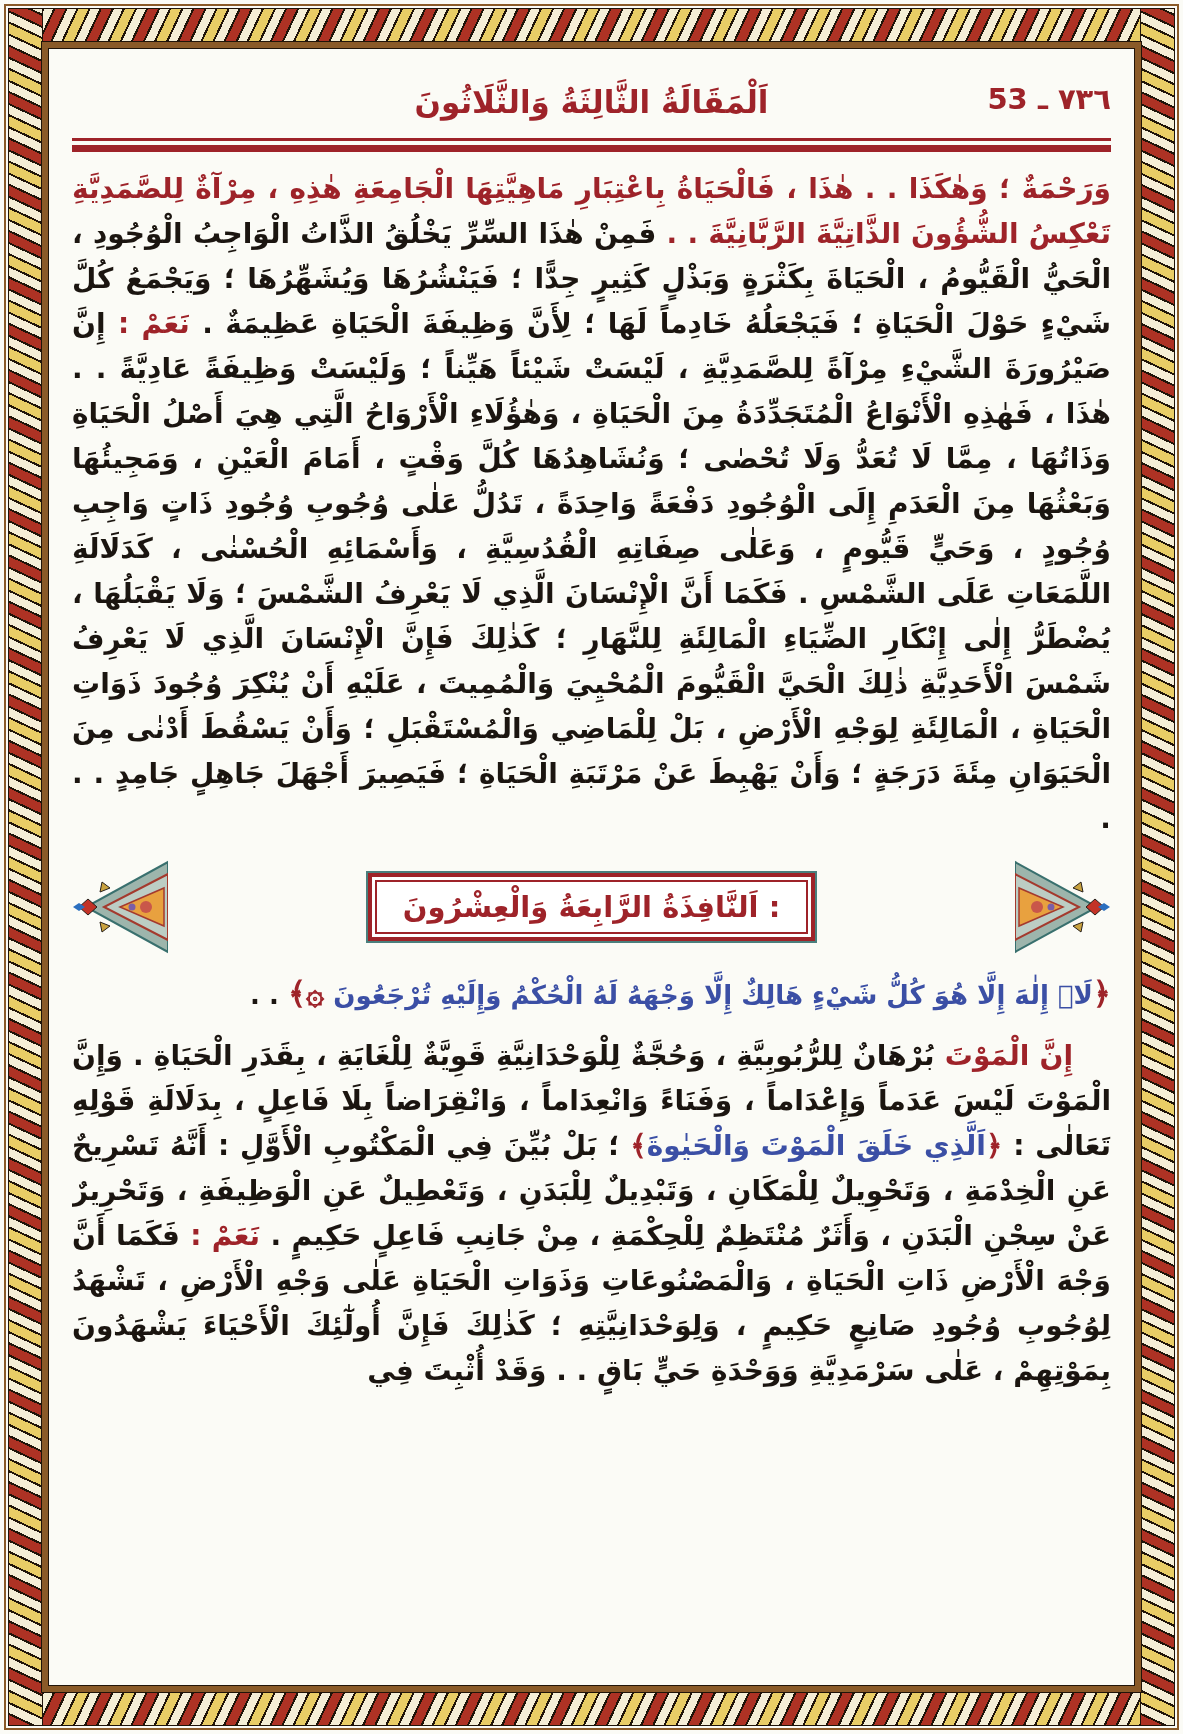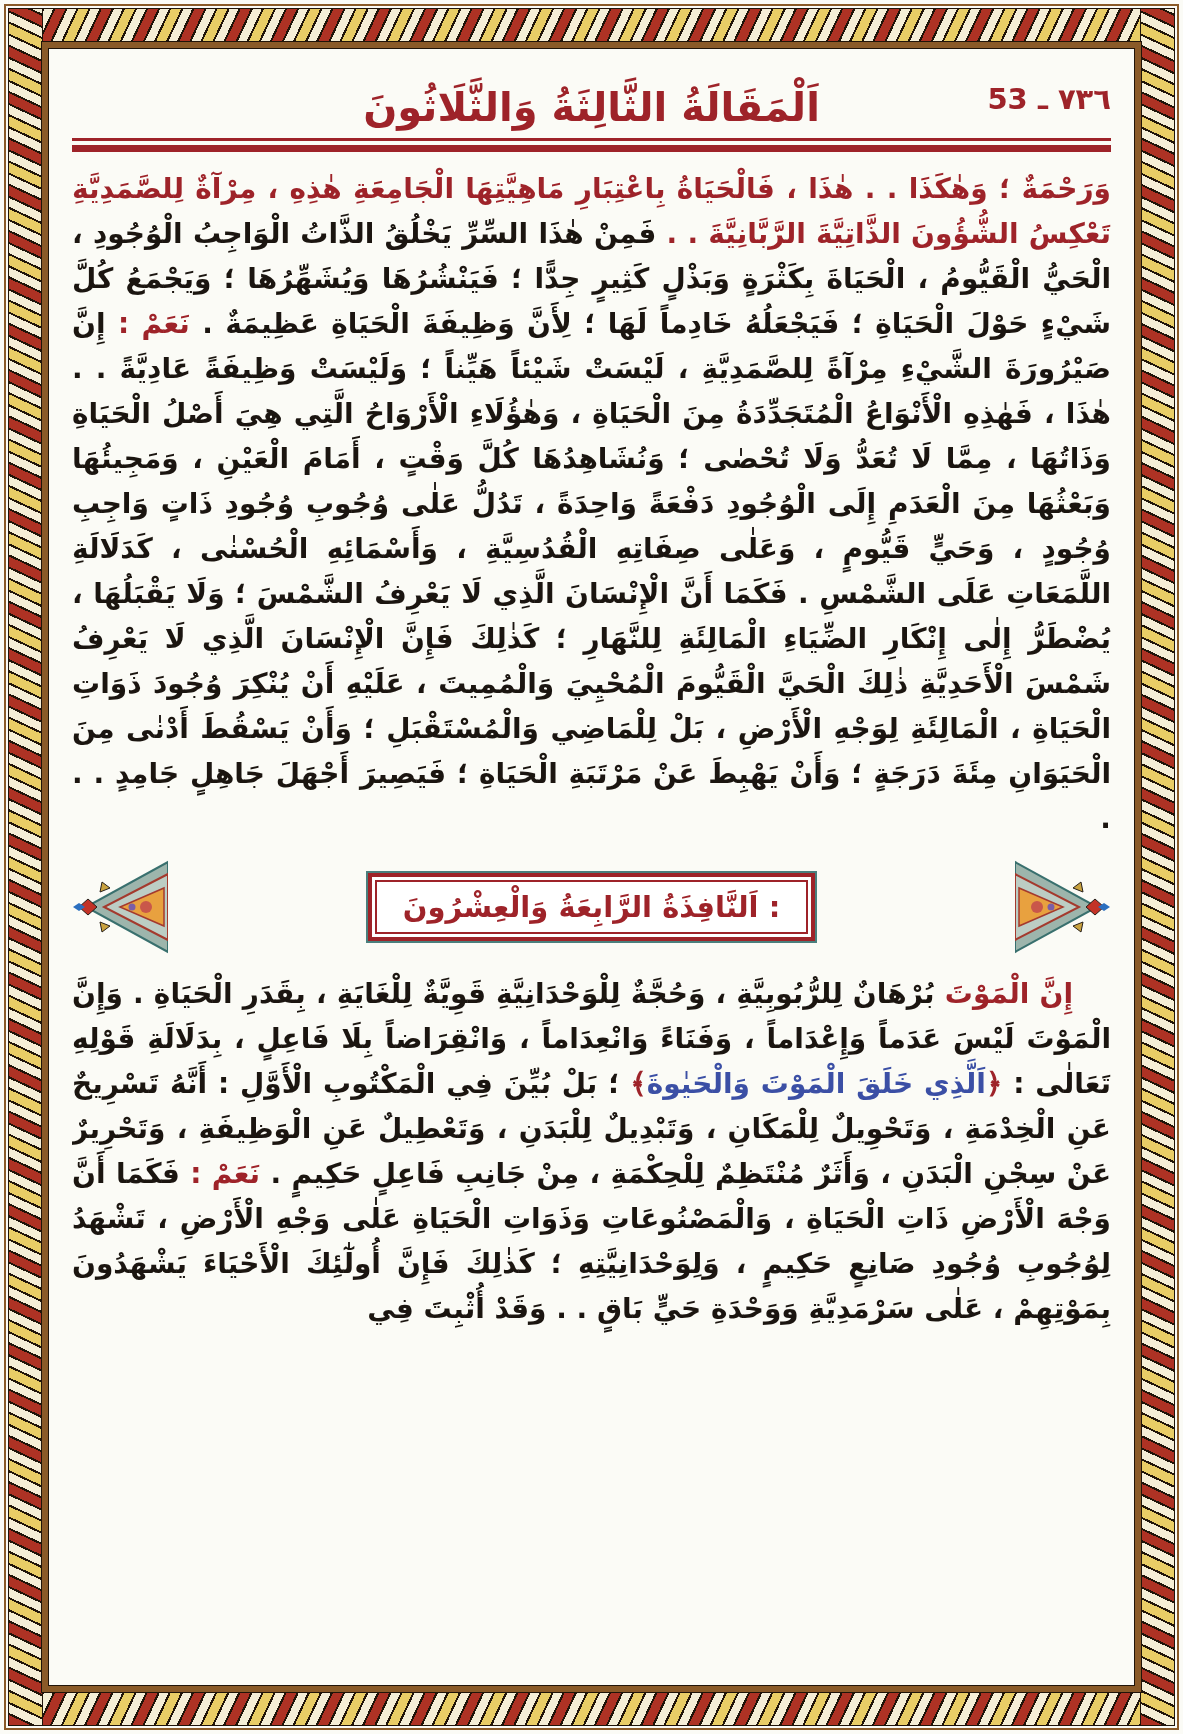--- a/index.html
+++ b/index.html
@@ -32,21 +32,21 @@
       var(--frame_cream) 32px 40px,#201409 40px 42px);
   }
   .chain-left{left:8px}.chain-right{right:8px}
   .frame-inner{position:absolute;inset:42px;border:6px solid var(--frame_brown);
     box-shadow:inset 0 0 0 1px #201409,0 0 0 1px #201409;pointer-events:none;}
 
   
   .content{position:absolute;top:74px;left:72px;right:72px;bottom:58px;direction:rtl;overflow:hidden;}
   .header{position:relative;height:58px;}
   .page-number{position:absolute;right:0;top:8px;font-size:29px;font-weight:bold;color:var(--red);letter-spacing:2px;}
-  .page-title{text-align:center;font-size:40px;font-weight:bold;color:var(--red);padding-top:10px;}
+  .page-title{text-align:center;font-size:31px;font-weight:bold;color:var(--red);padding-top:10px;}
   .rule{height:4px;border-top:3px solid var(--red);border-bottom:7px solid var(--red);margin-top:6px;}
 
   .body{font-size:28px;font-weight:bold;line-height:45px;text-align:justify;margin:14px 0 0;color:var(--ink);}
   .para2{text-indent:38px;margin-top:12px;}
 
   .seg-red{color:var(--red);}
   .seg-blue{color:var(--blue);}
   .seg-black{color:var(--ink);}
 
   
@@ -107,17 +107,18 @@
         <polygon points="92,30 92,68 48,49" fill="#e8a13f" stroke="#a43a2e" stroke-width="1.5"></polygon>
         <circle cx="74" cy="49" r="6" fill="#c9574a"></circle>
         <circle cx="60" cy="49" r="3.5" fill="#7b5ea7"></circle>
         <polygon points="16,41 25,49 16,57 7,49" fill="#c33327" stroke="#27201a" stroke-width="1"></polygon>
         <polygon points="7,45 13,49 7,53 1,49" fill="#2b6fbf"></polygon>
         <polygon points="30,24 38,30 28,34" fill="#c9a23f" stroke="#27201a" stroke-width="1"></polygon>
         <polygon points="30,74 38,68 28,64" fill="#c9a23f" stroke="#27201a" stroke-width="1"></polygon>
       </svg>
     </div>
 
+    <p class="verse"><span class="seg-red">﴿</span><span class="seg-blue">لَاۤ إِلٰهَ إِلَّا هُوَ كُلُّ شَيْءٍ هَالِكٌ إِلَّا وَجْهَهُ لَهُ الْحُكْمُ وَإِلَيْهِ تُرْجَعُونَ </span><span class="seg-red">۞﴾</span><span class="seg-black"> . .</span></p>
 
     <p class="body para2"><span class="seg-red">إِنَّ الْمَوْتَ </span><span class="seg-black">بُرْهَانٌ لِلرُّبُوبِيَّةِ ، وَحُجَّةٌ لِلْوَحْدَانِيَّةِ قَوِيَّةٌ لِلْغَايَةِ ، بِقَدَرِ الْحَيَاةِ . وَإِنَّ الْمَوْتَ لَيْسَ عَدَماً وَإِعْدَاماً ، وَفَنَاءً وَانْعِدَاماً ، وَانْقِرَاضاً بِلَا فَاعِلٍ ، بِدَلَالَةِ قَوْلِهِ تَعَالٰى : </span><span class="seg-red">﴿</span><span class="seg-blue">اَلَّذِي خَلَقَ الْمَوْتَ وَالْحَيٰوةَ</span><span class="seg-red">﴾</span><span class="seg-black"> ؛ بَلْ بُيِّنَ فِي الْمَكْتُوبِ الْأَوَّلِ : أَنَّهُ تَسْرِيحٌ عَنِ الْخِدْمَةِ ، وَتَحْوِيلٌ لِلْمَكَانِ ، وَتَبْدِيلٌ لِلْبَدَنِ ، وَتَعْطِيلٌ عَنِ الْوَظِيفَةِ ، وَتَحْرِيرٌ عَنْ سِجْنِ الْبَدَنِ ، وَأَثَرٌ مُنْتَظِمٌ لِلْحِكْمَةِ ، مِنْ جَانِبِ فَاعِلٍ حَكِيمٍ . </span><span class="seg-red">نَعَمْ : </span><span class="seg-black">فَكَمَا أَنَّ وَجْهَ الْأَرْضِ ذَاتِ الْحَيَاةِ ، وَالْمَصْنُوعَاتِ وَذَوَاتِ الْحَيَاةِ عَلٰى وَجْهِ الْأَرْضِ ، تَشْهَدُ لِوُجُوبِ وُجُودِ صَانِعٍ حَكِيمٍ ، وَلِوَحْدَانِيَّتِهِ ؛ كَذٰلِكَ فَإِنَّ أُولٰٓئِكَ الْأَحْيَاءَ يَشْهَدُونَ بِمَوْتِهِمْ ، عَلٰى سَرْمَدِيَّةِ وَوَحْدَةِ حَيٍّ بَاقٍ . . وَقَدْ أُثْبِتَ فِي</span></p>
 
   </div>
 </div>
 
 </body></html>

